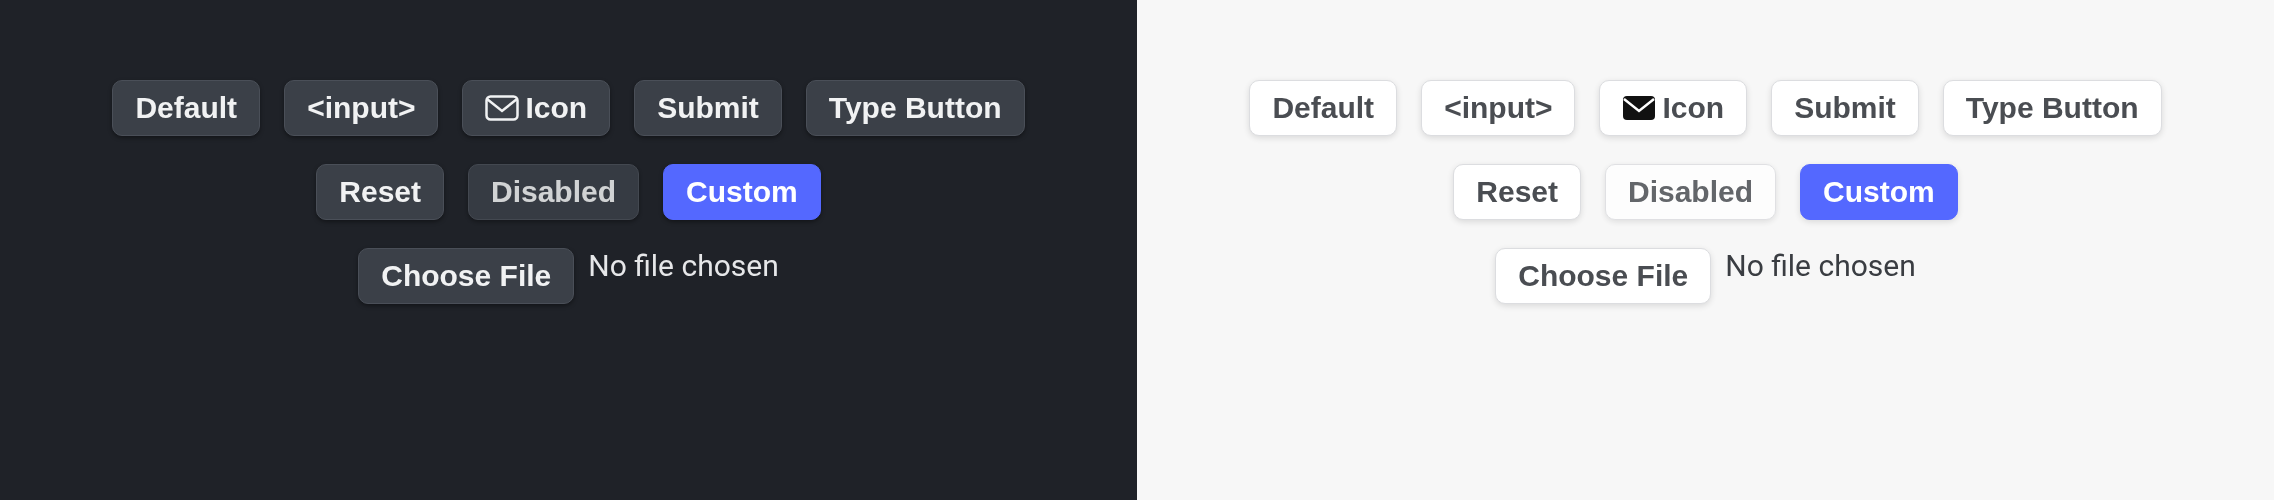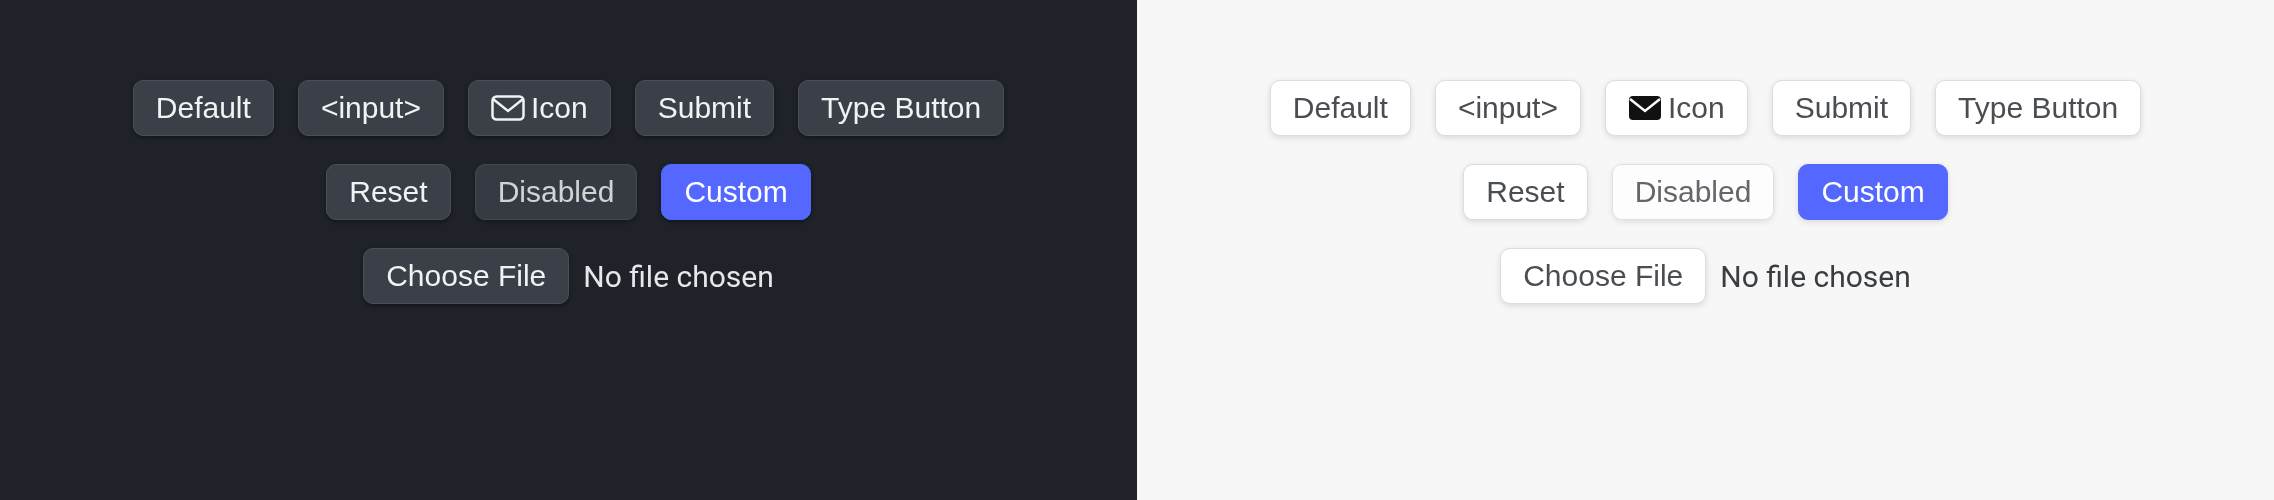--- a/index.html
+++ b/index.html
@@ -6,21 +6,21 @@
   html, body { width: 2274px; height: 500px; font-family: -apple-system, BlinkMacSystemFont, "Segoe UI", Roboto, Helvetica, Arial, sans-serif; }
   body { display: flex; }
   .panel { width: 50%; height: 100%; display: flex; flex-direction: column; align-items: center; justify-content: flex-start; padding-top: 80px; gap: 28px; }
   .panel-dark  { background: #1f2228; color: #f1f2f3; }
   .panel-light { background: #f7f7f7; color: #3a3d42; }
   .row { display: flex; flex-wrap: wrap; gap: 24px; justify-content: center; align-items: center; }
 
   .btn {
     display: inline-flex; align-items: center; justify-content: center;
     gap: 6px;
-    font-weight: 400; font-size: 30px; line-height: 1;
+    font-weight: 700; font-size: 30px; line-height: 1;
     padding: 12px 22px;
     border-radius: 10px;
     border: 1px solid transparent;
     cursor: pointer;
     user-select: none;
     white-space: nowrap;
   }
   .panel-dark .btn {
     background: #3b4048;
     color: #f1f2f3;
@@ -40,21 +40,21 @@
     justify-content: center;
   }
   .panel-dark .btn.disabled,
   .panel-light .btn.disabled { opacity: 0.85; cursor: default; }
 
   .icon-envelope { display:inline-block; width: 34px; height: 26px; }
   .panel-dark  .icon-envelope svg { stroke: #f1f2f3; fill: none; }
   .panel-light .icon-envelope svg { stroke: #ffffff; fill: #111111; }
   .panel-light .icon-envelope.solid svg path.flap { stroke: #ffffff; }
 
-  .file-row { display: flex; align-items: center; gap: 14px; font-size: 30px; }
+  .file-row { display: flex; align-items: flex-start; gap: 14px; font-size: 30px; }
   .panel-dark  .file-status { color: #e6e7e9; }
   .panel-light .file-status { color: #3a3d42; }
 </style>
 </head>
 <body>
 
 <div class="panel panel-dark">
   <div class="row">
     <button class="btn">
         <span>Default</span>

